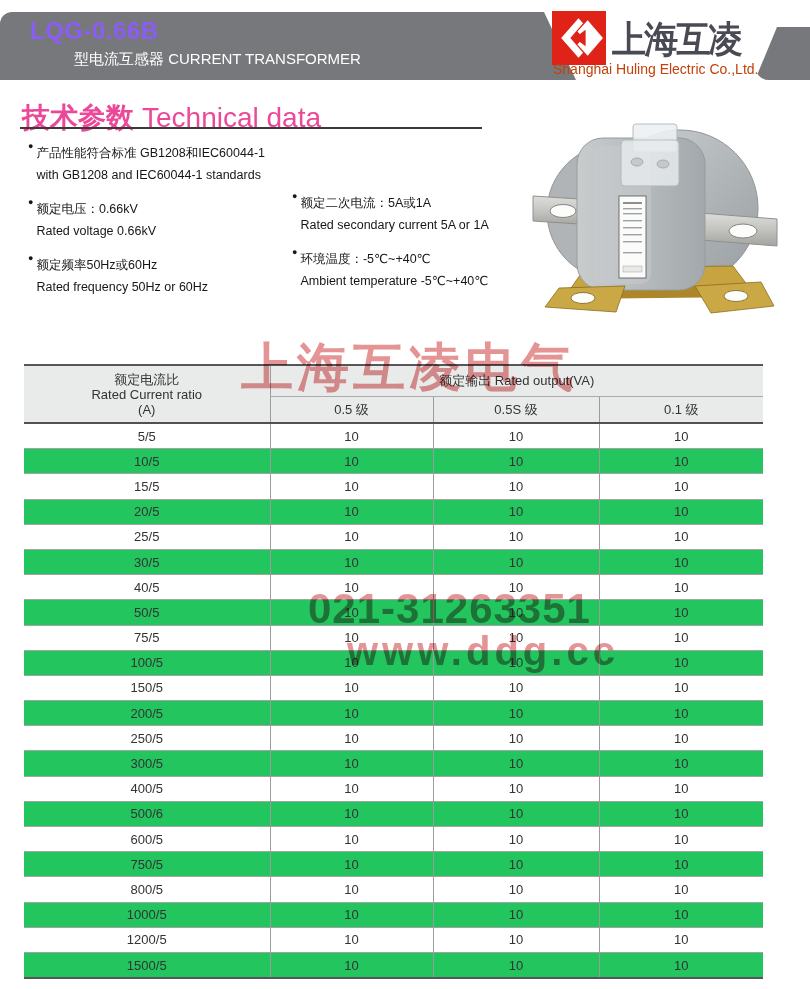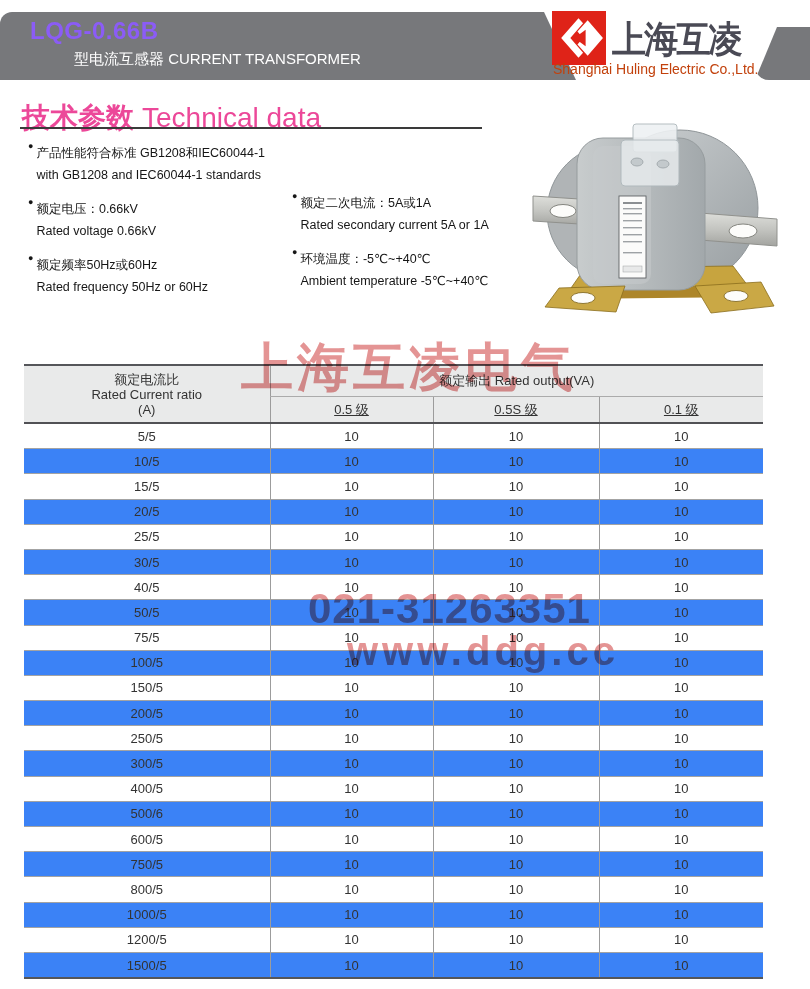--- a/index.html
+++ b/index.html
@@ -54,25 +54,25 @@
     border-top:2px solid #55565a;border-bottom:2px solid #55565a;
     font-size:13px;color:#333;
   }
   .ratio-table th,.ratio-table td{
     text-align:center;vertical-align:middle;padding:0;font-weight:400;
     border-left:1px solid #9c9c9c;
   }
   .ratio-table .no-bl{border-left:none;}
   .ratio-table thead th{background:#e9eaea;}
   .th-output{height:30px;border-bottom:1px solid #ababab;}
-  .sub-h th{height:25px;border-bottom:2px solid #515155;text-decoration:underline;}
+  .sub-h th{height:25px;border-bottom:2px solid #515155;}
   .th-ratio{border-bottom:2px solid #515155;line-height:15px;}
   .ratio-table tbody td{height:24.2px;}
   .ratio-table tbody tr + tr td{border-top:1px solid #a3a3a3;}
-  .ratio-table tbody tr.alt td{background:#3b82f6;}
+  .ratio-table tbody tr.alt td{background:#22c55e;}
 </style>
 </head>
 <body>
 
 <div class="topbar"></div>
 <div class="topbar-right"></div>
 <div class="model">LQG-0.66B</div>
 <div class="subtitle">型电流互感器 CURRENT TRANSFORMER</div>
 
 <svg class="logo-square" viewBox="0 0 53 53">

